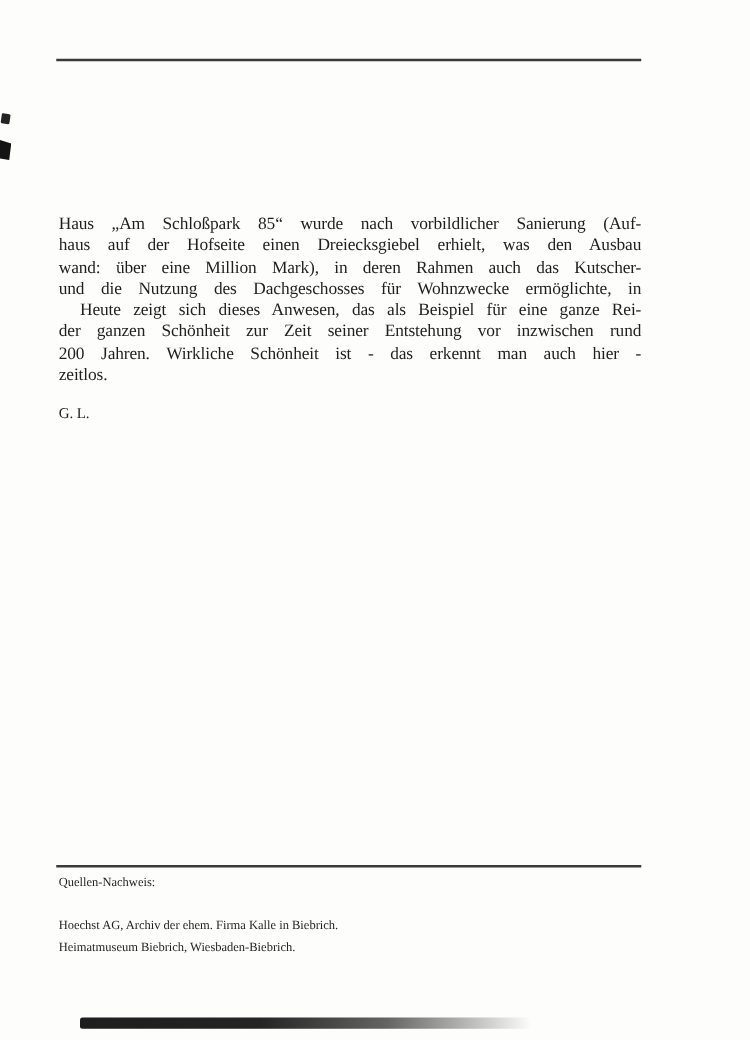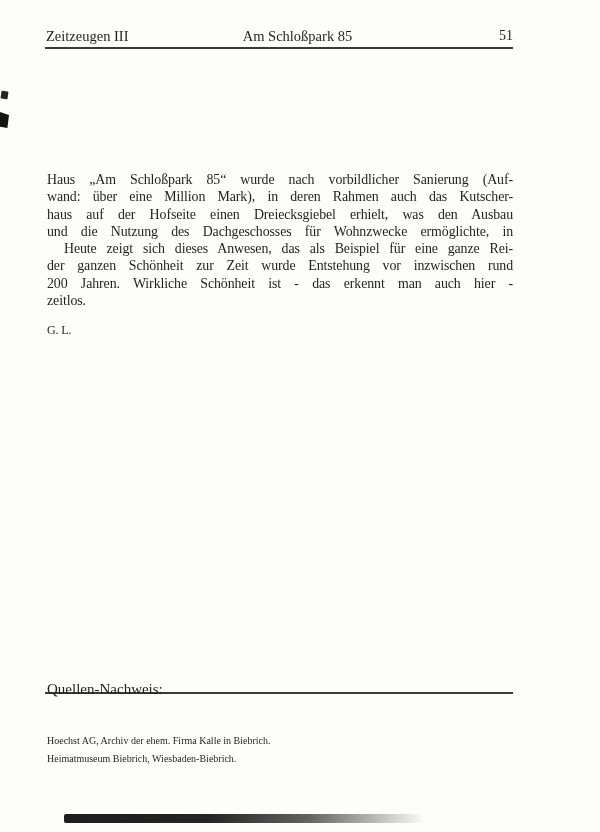--- a/index.html
+++ b/index.html
@@ -63,22 +63,22 @@
   }
   .signature {
     margin-top: 13px;
     font-size: 12px;
   }
 
   
   .footer-heading {
     position: absolute;
     left: 47px;
-    top: 681px;
-    font-size: 15px;
+    top: 701px;
+    font-size: 10px;
   }
   .sources {
     position: absolute;
     left: 47px;
     top: 732px;
     font-size: 10px;
     line-height: 18.2px;
   }
 
   
@@ -103,38 +103,33 @@
       rgba(18,18,18,0.25) 88%,
       rgba(18,18,18,0) 100%);
     border-radius: 2px;
   }
 </style>
 </head>
 <body>
 
 <div class="page">
 
-  <header class="running-header">
-    <span class="header-left">Zeitzeugen III</span>
-    <span class="header-center">Am Schloßpark 85</span>
-    <span class="header-right">51</span>
-  </header>
 
   <div class="rule header-rule"></div>
 
   <main class="body-text">
     <div class="para">
       <div class="line">Haus „Am Schloßpark 85“ wurde nach vorbildlicher Sanierung (Auf-</div>
+      <div class="line">haus auf der Hofseite einen Dreiecksgiebel erhielt, was den Ausbau</div>
       <div class="line">wand: über eine Million Mark), in deren Rahmen auch das Kutscher-</div>
-      <div class="line">haus auf der Hofseite einen Dreiecksgiebel erhielt, was den Ausbau</div>
       <div class="line">und die Nutzung des Dachgeschosses für Wohnzwecke ermöglichte, in</div>
     </div>
     <div class="para">
       <div class="line indent">Heute zeigt sich dieses Anwesen, das als Beispiel für eine ganze Rei-</div>
-      <div class="line">der ganzen Schönheit zur Zeit wurde Entstehung vor inzwischen rund</div>
+      <div class="line">der ganzen Schönheit zur Zeit seiner Entstehung vor inzwischen rund</div>
       <div class="line">200 Jahren. Wirkliche Schönheit ist - das erkennt man auch hier -</div>
       <div class="line last">zeitlos.</div>
     </div>
     <div class="signature">G. L.</div>
   </main>
 
   <div class="rule footer-rule"></div>
 
   <div class="footer-heading">Quellen-Nachweis:</div>
 

